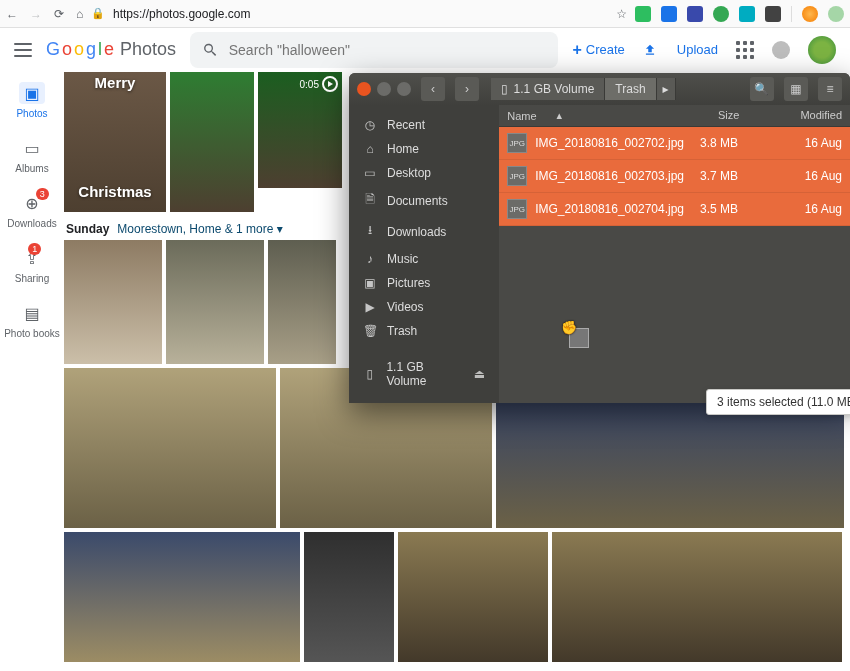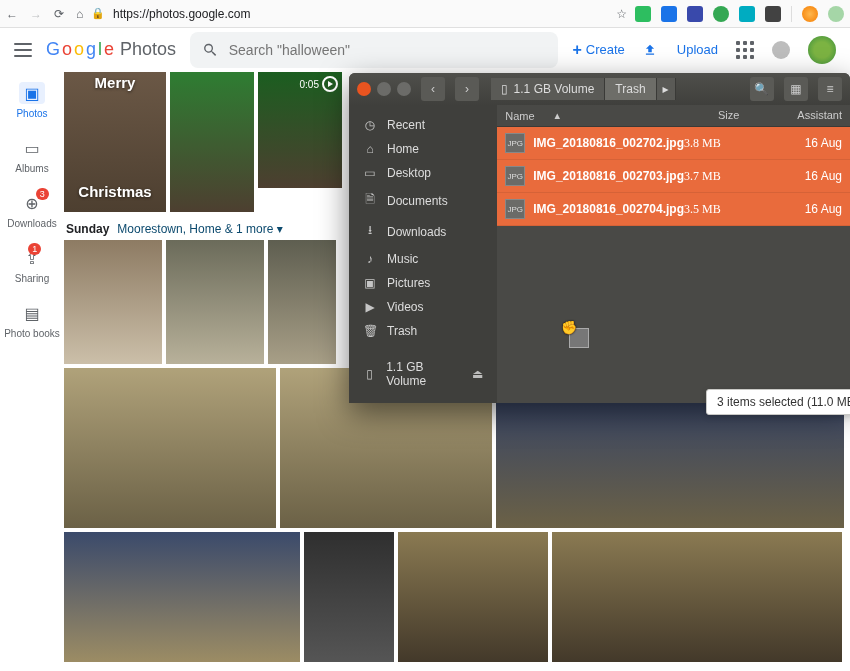--- a/index.html
+++ b/index.html
@@ -67,22 +67,22 @@
   .fm-side-icon{width:14px;text-align:center;opacity:.85;}
   .fm-side-sep{height:1px;background:#555;margin:6px 0;}
   .fm-eject { margin-left:auto; opacity:.8;}
   .fm-list { flex:1; background:#494946; display:flex; flex-direction:column;}
   .fm-list-head { display:flex; background:#494946; border-bottom:1px solid #3a3a37; font-size:11px; color:#ccc;}
   .fm-col-name{flex:1; padding:4px 8px; display:flex; align-items:center; gap:20px;}
   .fm-col-size{width:70px;padding:4px 8px;text-align:left;}
   .fm-col-mod{width:70px;padding:4px 8px;text-align:right;}
   .fm-row { display:flex; align-items:center; padding:6px 8px; background:#e96b3c; color:#fff; border-bottom:1px solid rgba(0,0,0,.08); cursor:pointer;}
   .fm-row .fm-file-icon{width:20px;height:20px;background:#6b6b68;border:1px solid #888;margin-right:8px;display:flex;align-items:center;justify-content:center;font-size:8px;color:#ddd;}
-  .fm-row .name{flex:1;font-weight:bold;}
-  .fm-row .size{width:70px;text-align:left;font-family:Liberation Serif, serif;}
+  .fm-row .name{flex:1;}
+  .fm-row .size{width:70px;text-align:center;}
   .fm-row .mod{width:88px;text-align:right;}
   .fm-drop { position:absolute; left:220px; top:255px; width:24px;height:24px; }
   .fm-drop .cursor{position:absolute;top:-8px;left:-8px;font-size:13px;color:#fff;text-shadow:0 0 2px #000;}
   .fm-drop .thumb{width:20px;height:20px;background:#777;border:1px solid #aaa;}
 
   
   .tooltip { position:absolute; top:389px; left:706px; background:#fff; border:1px solid #c9c9c6; border-radius:3px; padding:5px 10px; font-size:12px; color:#333; box-shadow:0 2px 6px rgba(0,0,0,.15); white-space:nowrap;}
 
   svg { display:block; }
 </style>
@@ -305,21 +305,21 @@
           <span>Other Locations</span>
         </div>
     </div>
     <div class="fm-list">
       <div class="fm-list-head">
         <div class="fm-col-name">
             <span>Name</span>
             <span>▴</span>
           </div>
         <div class="fm-col-size">Size</div>
-        <div class="fm-col-mod">Assistant</div>
+        <div class="fm-col-mod">Modified</div>
       </div>
       <div class="fm-row">
         <div class="fm-file-icon">JPG</div>
         <div class="name">IMG_20180816_002702.jpg</div>
         <div class="size">3.8 MB</div>
         <div class="mod">16 Aug</div>
       </div>
       <div class="fm-row">
         <div class="fm-file-icon">JPG</div>
         <div class="name">IMG_20180816_002703.jpg</div>

